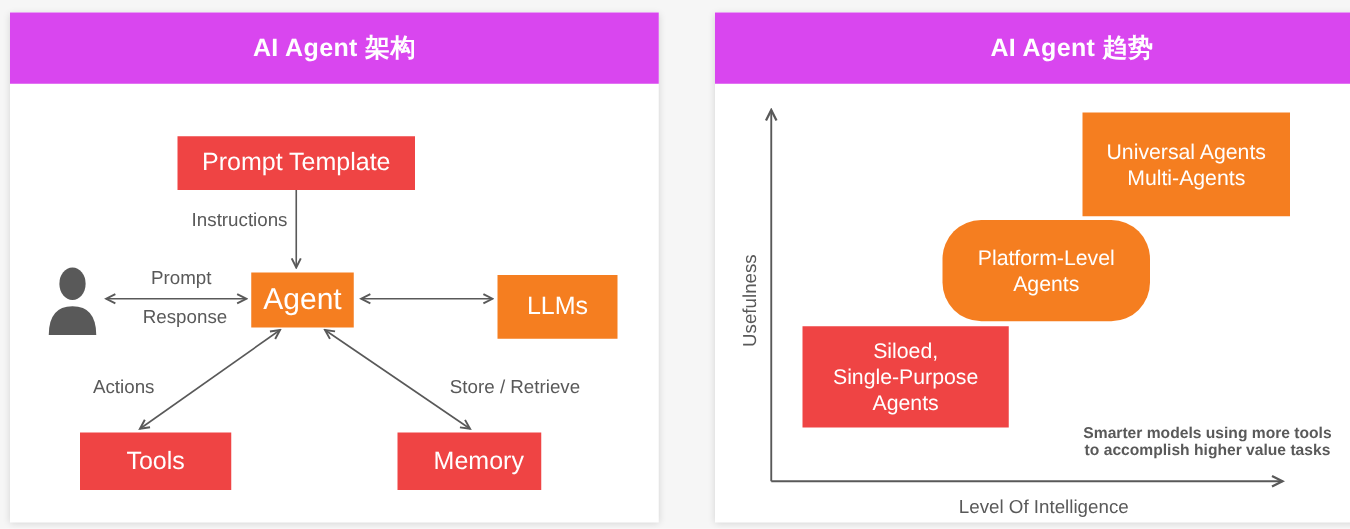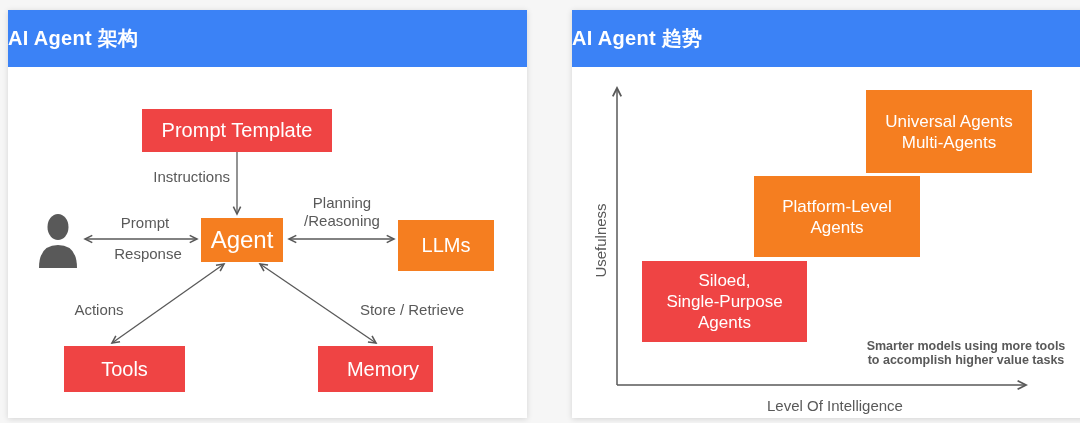--- a/index.html
+++ b/index.html
@@ -9,22 +9,22 @@
     font-family:"Liberation Sans", sans-serif;
   }
   .card {
     position:absolute; top:10px; background:#ffffff;
     box-shadow:0 1px 6px rgba(0,0,0,0.14);
   }
   .card-left  { left:8px;   width:519px; height:408px; }
   .card-right { left:572px; width:571px; height:408px; }
   .card-header {
     position:absolute; left:0; top:0; right:0; height:57px;
-    background:#3b82f6; color:#ffffff;
-    display:flex; align-items:center; 
+    background:#d946ef; color:#ffffff;
+    display:flex; align-items:center; justify-content:center;
     font-size:20px; font-weight:bold; letter-spacing:0.3px;
   }
   .canvas { position:absolute; left:0; top:0; right:0; bottom:0; }
   .wires { position:absolute; left:0; top:0; }
 
   .node {
     position:absolute; display:flex; align-items:center; justify-content:center;
     color:#ffffff; text-align:center;
   }
   .node.gray   { background:#ef4444; }
@@ -42,21 +42,21 @@
   #lbl-prompt       { left:77px;  top:204px; width:120px; text-align:center; }
   #lbl-response     { left:77px;  top:235px; width:126px; text-align:center; }
   #lbl-planning     { left:274px; top:184px; width:120px; text-align:center; }
   #lbl-actions      { left:41px;  top:291px; width:100px; text-align:center; }
   #lbl-store        { left:344px; top:291px; width:120px; text-align:center; }
 
   #user-icon { position:absolute; left:30px; top:202px; width:40px; height:56px; }
 
   
   #siloed    { left:70px;  top:251px; width:165px; height:81px; font-size:17px; line-height:21px; }
-  #platform  { left:182px; top:166px; width:166px; height:81px; font-size:17px; line-height:21px; }
+  #platform  { left:182px; top:166px; width:166px; height:81px; font-size:17px; line-height:21px;border-radius:31px; }
   #universal { left:294px; top:80px;  width:166px; height:83px; font-size:17px; line-height:21px; }
 
   #lbl-usefulness {
     position:absolute; left:-62px; top:222px; width:180px; text-align:center;
     color:#595959; font-size:15px; transform:rotate(-90deg);
   }
   #lbl-intelligence {
     position:absolute; left:158px; top:387px; width:210px; text-align:center;
     color:#595959; font-size:15px;
   }
@@ -106,24 +106,20 @@
       <div class="node gray" id="tools">
         <span>Tools</span>
       </div>
       <div class="node gray" id="memory">
         <span>Memory</span>
       </div>
 
       <div class="lbl" id="lbl-instructions">Instructions</div>
       <div class="lbl" id="lbl-prompt">Prompt</div>
       <div class="lbl" id="lbl-response">Response</div>
-      <div class="lbl" id="lbl-planning">
-        <div>Planning</div>
-        <div>/Reasoning</div>
-      </div>
       <div class="lbl" id="lbl-actions">Actions</div>
       <div class="lbl" id="lbl-store">Store / Retrieve</div>
     </div>
   </section>
 
   <section class="card card-right">
     <header class="card-header">
       <span>AI Agent 趋势</span>
     </header>
     <div class="canvas">

